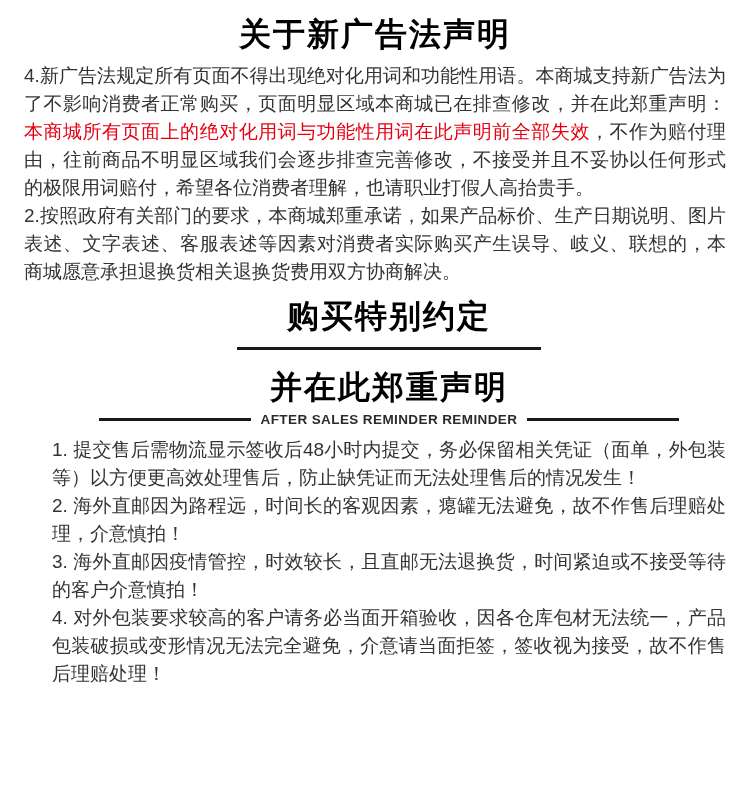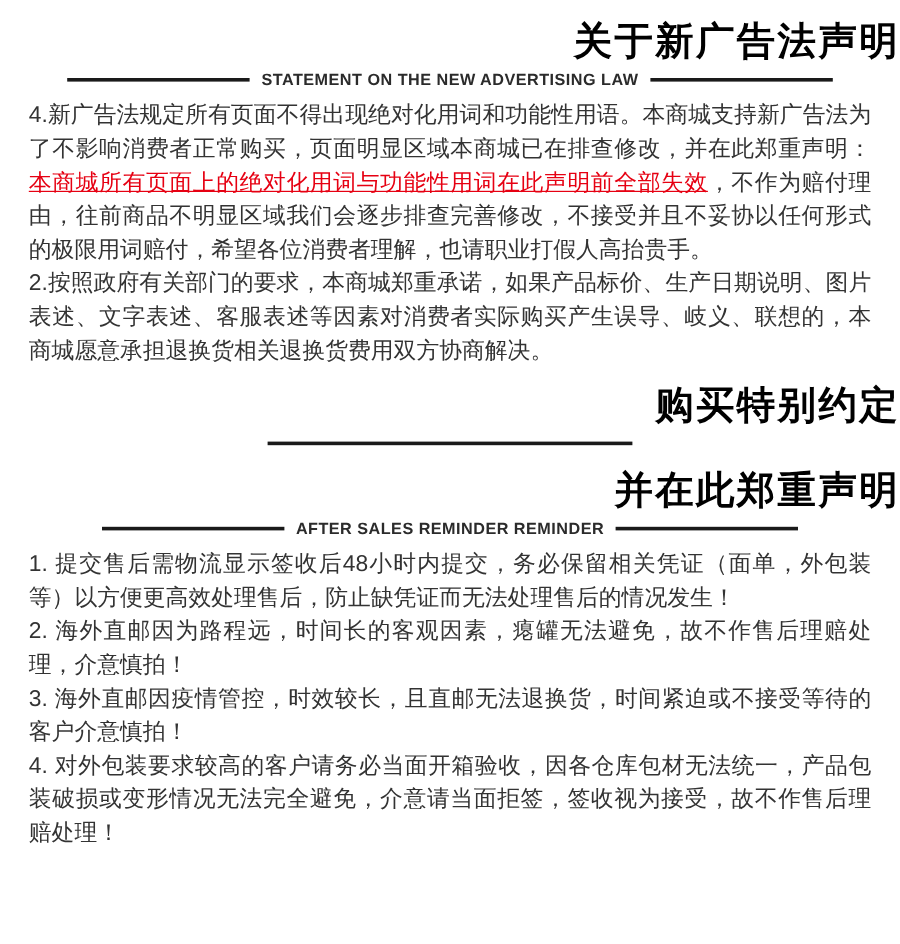--- a/index.html
+++ b/index.html
@@ -14,24 +14,25 @@
   .page {
     width: 750px;
     height: 787px;
     box-sizing: border-box;
     padding-top: 14px;
     background: var(--bg, #ffffff);
     overflow: hidden;
   }
   .section + .section {
     margin-top: 10px;
+    padding-left: 28px;
   }
   .title {
     margin: 0;
-    text-align: right;
+    text-align: center;
     font-size: 32px;
     line-height: 40px;
     font-weight: 900;
     letter-spacing: 2px;
     color: var(--title, #000000);
   }
   .subtitle-row {
     display: flex;
     align-items: center;
     justify-content: center;
@@ -57,34 +58,28 @@
     font-size: 19px;
     line-height: 28px;
     color: var(--text, #333333);
     text-align: justify;
   }
   .body p {
     margin: 0;
   }
   .seg.red {
     color: var(--red, #e60012);
-    text-decoration: underline;
   }
 </style>
 </head>
 <body>
 
 <main class="page" id="doc">
   <section class="section">
     <h2 class="title">关于新广告法声明</h2>
-    <div class="subtitle-row">
-      <span class="rule"></span>
-      <span class="subtitle">STATEMENT ON THE NEW ADVERTISING LAW</span>
-      <span class="rule"></span>
-    </div>
     <div class="body">
         <p><span class="seg normal">4.新广告法规定所有页面不得出现绝对化用词和功能性用语。本商城支持新广告法为了不影响消费者正常购买，页面明显区域本商城已在排查修改，并在此郑重声明：</span><span class="seg red">本商城所有页面上的绝对化用词与功能性用词在此声明前全部失效</span><span class="seg normal">，不作为赔付理由，往前商品不明显区域我们会逐步排查完善修改，不接受并且不妥协以任何形式的极限用词赔付，希望各位消费者理解，也请职业打假人高抬贵手。</span></p>
         <p><span class="seg normal">2.按照政府有关部门的要求，本商城郑重承诺，如果产品标价、生产日期说明、图片表述、文字表述、客服表述等因素对消费者实际购买产生误导、岐义、联想的，本商城愿意承担退换货相关退换货费用双方协商解决。</span></p>
       </div>
   </section>
 
   <section class="section">
     <h2 class="title">购买特别约定</h2>
     <div class="subtitle-row">
       <span class="rule"></span>

